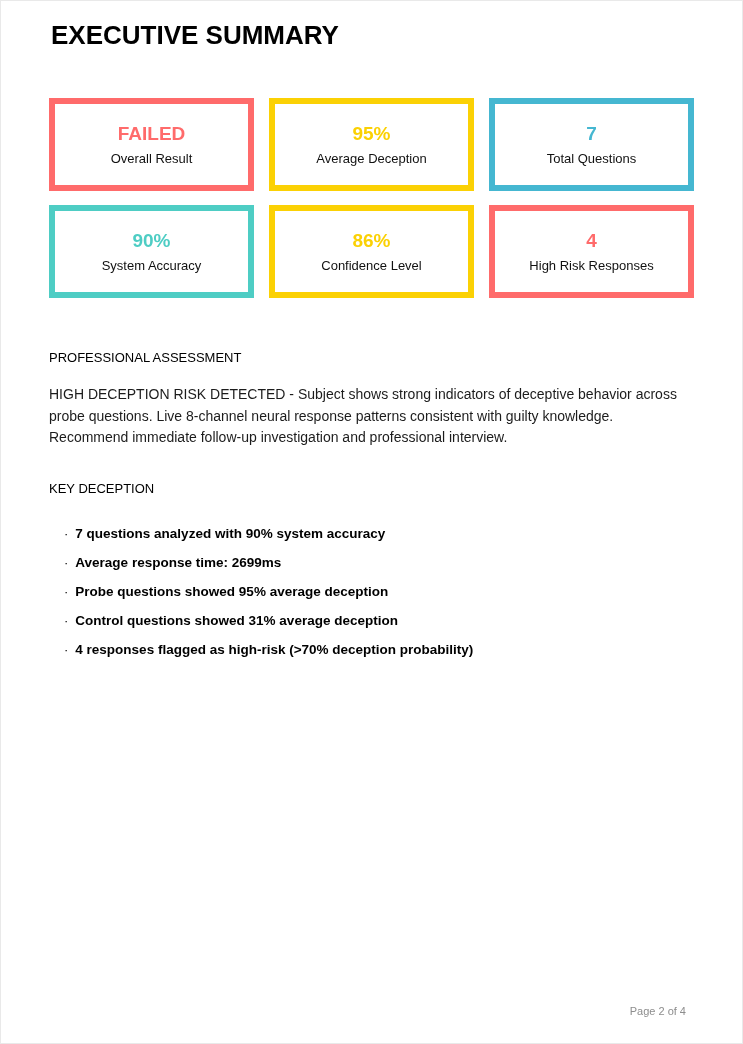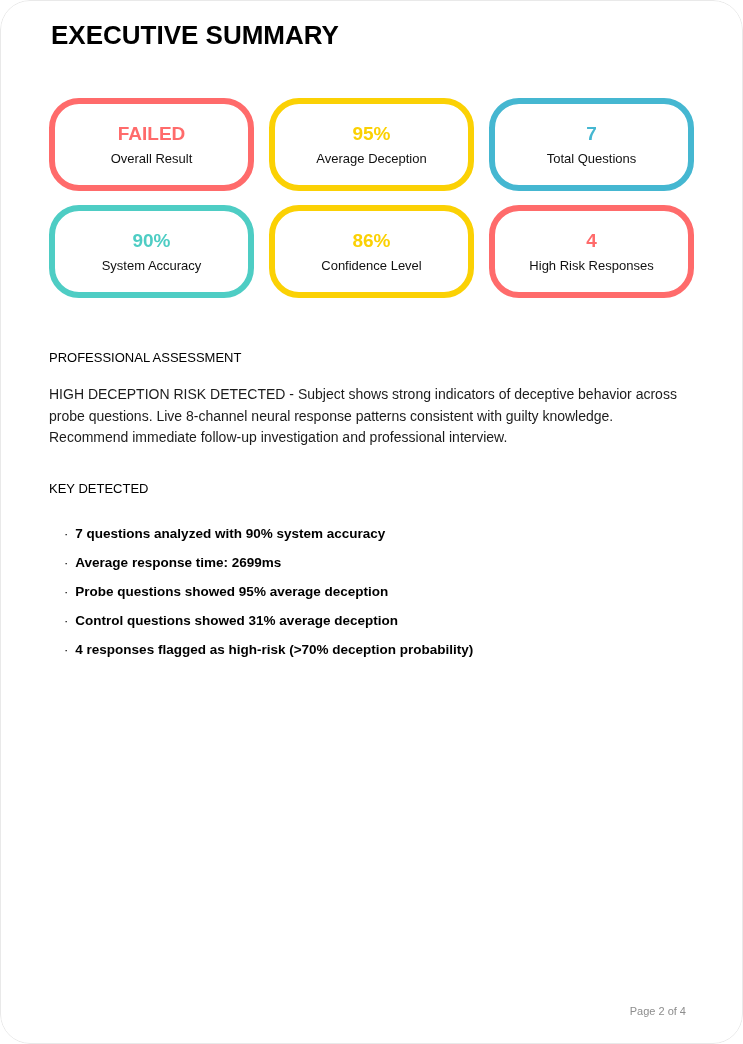--- a/index.html
+++ b/index.html
@@ -1,15 +1,15 @@
 <!DOCTYPE html>
 <html><head>
 <meta charset="utf-8">
 <style>
-  * { margin: 0; padding: 0; box-sizing: border-box; border-radius: 30px; }
+  * { margin: 0; padding: 0; box-sizing: border-box; }
   html, body { background: #ffffff; }
   body {
     font-family: "Liberation Sans", "DejaVu Sans", sans-serif;
     color: #1c1c1c;
   }
   .page {
     position: relative;
     width: 743px;
     height: 1044px;
     margin: 0 auto;
@@ -126,21 +126,21 @@
     </div>
     <div class="stat-box" style="border-color: rgb(255, 107, 107);">
       <div class="stat-value" style="color: rgb(255, 107, 107);">4</div>
       <div class="stat-label">High Risk Responses</div>
     </div>
   </div>
 
   <h2 class="section-heading assessment">PROFESSIONAL ASSESSMENT</h2>
   <p class="assessment-body">HIGH DECEPTION RISK DETECTED - Subject shows strong indicators of deceptive behavior across probe questions. Live 8-channel neural response patterns consistent with guilty knowledge. Recommend immediate follow-up investigation and professional interview.</p>
 
-  <h2 class="section-heading findings">KEY DETECTED</h2>
+  <h2 class="section-heading findings">KEY DECEPTION</h2>
   <ul class="findings-list">
     <li class="finding-item"><span class="bullet">·</span><span>7 questions analyzed with 90% system accuracy</span></li>
     <li class="finding-item"><span class="bullet">·</span><span>Average response time: 2699ms</span></li>
     <li class="finding-item"><span class="bullet">·</span><span>Probe questions showed 95% average deception</span></li>
     <li class="finding-item"><span class="bullet">·</span><span>Control questions showed 31% average deception</span></li>
     <li class="finding-item"><span class="bullet">·</span><span>4 responses flagged as high-risk (&gt;70% deception probability)</span></li>
   </ul>
 
   <div class="page-footer">Page 2 of 4</div>
 

